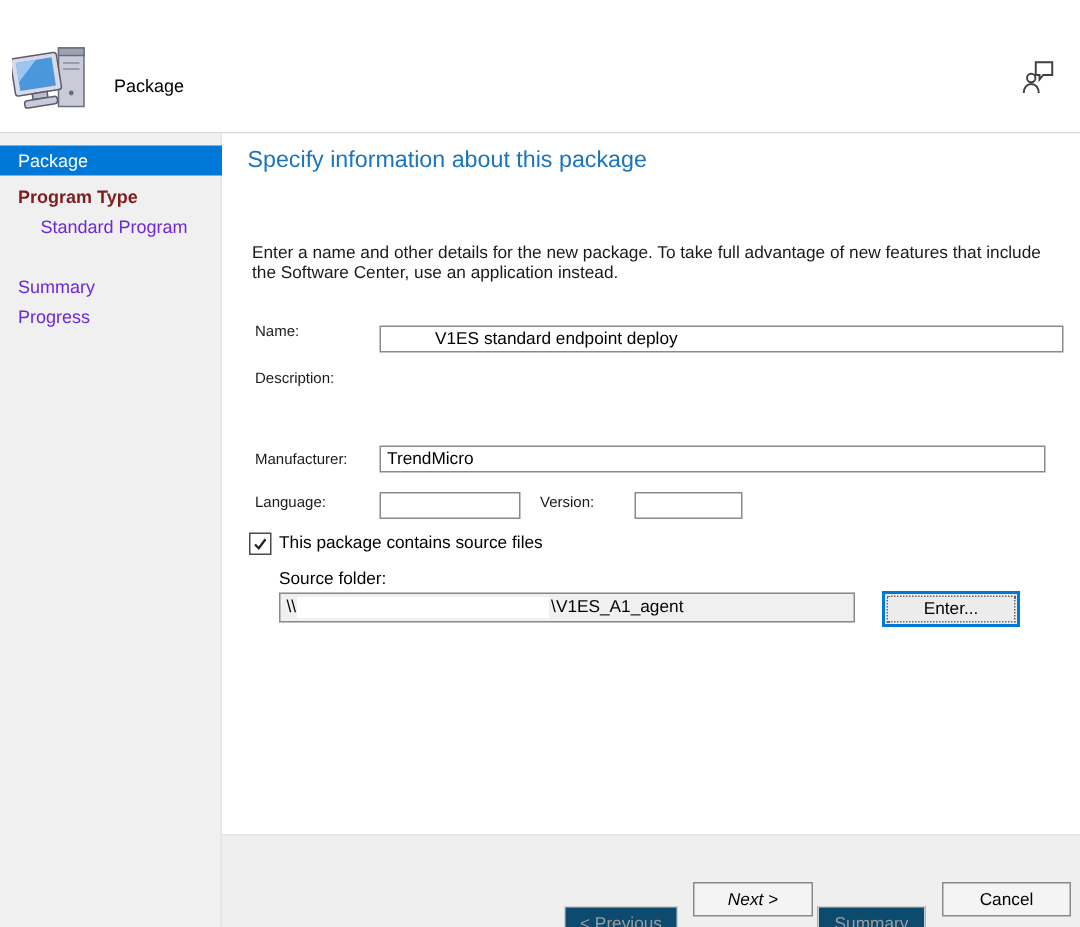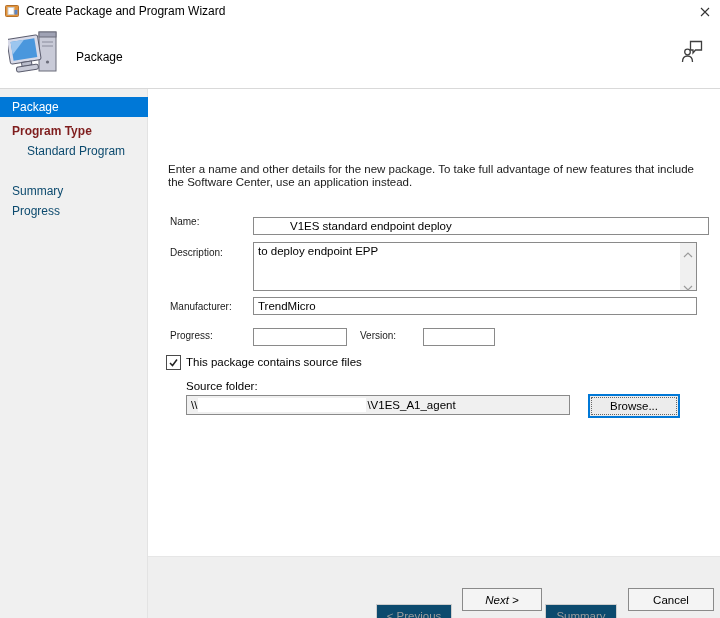--- a/index.html
+++ b/index.html
@@ -18,21 +18,21 @@
   .header { position:absolute; left:0; top:22px; width:720px; height:67px; background:#fff;
     border-bottom:1px solid #d9d9d9; box-sizing:border-box; }
   .pc-icon { position:absolute; left:8px; top:7px; }
   .page-label { position:absolute; left:76px; top:28px; font-size:12px; }
   .feedback-btn { position:absolute; right:16px; top:17px; width:24px; height:26px;
     background:transparent; border:none; padding:0; cursor:pointer; }
   
   .sidebar { position:absolute; left:0; top:89px; width:148px; height:529px;
     background:#f0f0f0; border-right:1px solid #e3e3e3; box-sizing:border-box; }
   .nav-item { position:absolute; left:0; width:148px; height:20px; line-height:20px;
-    padding-left:12px; box-sizing:border-box; color:#0c4a6e; cursor:pointer; white-space:nowrap; }
+    padding-left:12px; box-sizing:border-box; color:#6d28d9; cursor:pointer; white-space:nowrap; }
   .nav-item.selected { background:#0078d7; color:#fff; }
   .nav-item.group { color:#7f1d1d; font-weight:bold; }
   .nav-item.sub { padding-left:27px; }
   
   .main { position:absolute; left:148px; top:89px; width:572px; height:467px; background:#fff; }
   .heading { position:absolute; left:17px; top:9px; font-size:15.5px; color:#1b75bc; }
   .intro { position:absolute; left:20px; top:74px; width:541px; font-size:11.5px; line-height:13px; color:#1a1a1a; }
   .lbl { position:absolute; font-size:10px; color:#1a1a1a; white-space:nowrap; }
   .txt { position:absolute; box-sizing:border-box; border:1px solid #8a8a8a; background:#fff;
     font-family:"Liberation Sans",sans-serif; font-size:11.5px; padding:1px 4px; }
@@ -66,35 +66,20 @@
   .btn-prev { left:228px; width:76px; }
   .btn-next { left:314px; width:80px;font-style:italic; }
   .btn-summ { left:397px; width:72px; }
   .btn-cancel { left:480px; width:86px; }
 </style>
 </head>
 <body>
 
 <div class="window">
 
-  <div class="titlebar">
-    <span class="app-icon">
-      <svg width="14" height="14" viewBox="0 0 14 14">
-        <rect x="0.5" y="1.5" width="13" height="11" rx="1" fill="#e2943c" stroke="#b5702a"></rect>
-        <rect x="3" y="3.5" width="6" height="7" fill="#ffffff" stroke="#cccccc"></rect>
-        <rect x="9.5" y="6" width="3" height="4.5" fill="#5b84c4"></rect>
-      </svg>
-    </span>
-    <span class="win-title">Create Package and Program Wizard</span>
-    <button class="close-btn" title="Close">
-      <svg width="10" height="10" viewBox="0 0 10 10">
-          <path d="M1 1 L9 9 M9 1 L1 9" stroke="#333" stroke-width="1.1" fill="none"></path>
-        </svg>
-    </button>
-  </div>
 
   <div class="header">
     <span class="pc-icon">
       <svg width="56" height="52" viewBox="0 0 56 52">
         <rect x="31" y="3" width="17" height="39" fill="#c9cbd8" stroke="#6b6d7a"></rect>
         <rect x="31" y="3" width="17" height="5" fill="#9fa2b4" stroke="#6b6d7a"></rect>
         <line x1="34" y1="13" x2="45" y2="13" stroke="#8a8c9c"></line>
         <line x1="34" y1="17" x2="45" y2="17" stroke="#8a8c9c"></line>
         <circle cx="39.5" cy="33" r="1.6" fill="#6b6d7a"></circle>
         <g transform="rotate(-9 16 24)">
@@ -118,64 +103,50 @@
 
   <div class="sidebar">
     <div class="nav-item selected" style="top:8px">Package</div>
     <div class="nav-item group" style="top:32px">Program Type</div>
     <div class="nav-item sub" style="top:52px">Standard Program</div>
     <div class="nav-item" style="top:92px">Summary</div>
     <div class="nav-item" style="top:112px">Progress</div>
   </div>
 
   <div class="main">
+    <div class="heading">Specify information about this package</div>
     <div class="intro">Enter a name and other details for the new package. To take full advantage of new features that include the Software Center, use an application instead.</div>
 
     <span class="lbl" style="left:22px; top:127px">Name:</span>
     <input class="txt" style="left: 105px; top: 128px; width: 456px; height: 18px; padding-left: 36px;" value="V1ES standard endpoint deploy">
 
     <span class="lbl" style="left:22px; top:158px">Description:</span>
-    <div class="desc-box">
-      <div class="desc-text">to deploy endpoint EPP</div>
-      <div class="desc-scroll">
-        <span class="scroll-arrow up">
-          <svg width="10" height="6" viewBox="0 0 10 6">
-              <polyline points="1,5 5,1 9,5" fill="none" stroke="#9b9b9b" stroke-width="1.2"></polyline>
-            </svg>
-        </span>
-        <span class="scroll-arrow down">
-          <svg width="10" height="6" viewBox="0 0 10 6">
-              <polyline points="1,1 5,5 9,1" fill="none" stroke="#9b9b9b" stroke-width="1.2"></polyline>
-            </svg>
-        </span>
-      </div>
-    </div>
 
     <span class="lbl" style="left:22px; top:212px">Manufacturer:</span>
     <input class="txt" style="left: 105px; top: 208px; width: 444px; height: 18px;" value="TrendMicro">
 
-    <span class="lbl" style="left:22px; top:241px">Progress:</span>
+    <span class="lbl" style="left:22px; top:241px">Language:</span>
     <input class="txt" style="left: 105px; top: 239px; width: 94px; height: 18px;" value="">
     <span class="lbl" style="left:212px; top:241px">Version:</span>
     <input class="txt" style="left: 275px; top: 239px; width: 72px; height: 18px;" value="">
 
     <span class="chk">
       <svg width="11" height="11" viewBox="0 0 11 11">
           <polyline points="2,6 4.5,8.5 9,2.5" fill="none" stroke="#222" stroke-width="1.5"></polyline>
         </svg>
     </span>
     <span class="chk-label">This package contains source files</span>
 
     <span class="src-label">Source folder:</span>
     <div class="src-field">
       <span>\\</span>
       <span class="redaction"></span>
       <span>\V1ES_A1_agent</span>
     </div>
-    <button class="browse-btn">Browse...</button>
+    <button class="browse-btn">Enter...</button>
   </div>
 
   <div class="footer">
     <button class="btn off btn-prev" disabled="">&lt; Previous</button>
     <button class="btn on  btn-next">Next &gt;</button>
     <button class="btn off btn-summ" disabled="">Summary</button>
     <button class="btn on  btn-cancel">Cancel</button>
   </div>
 
 </div>

